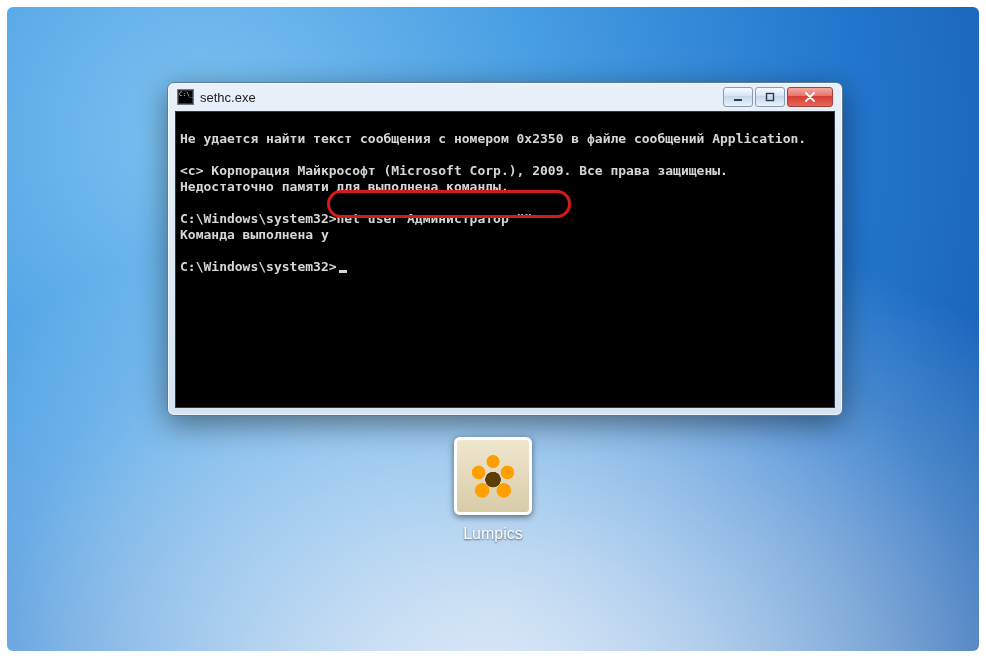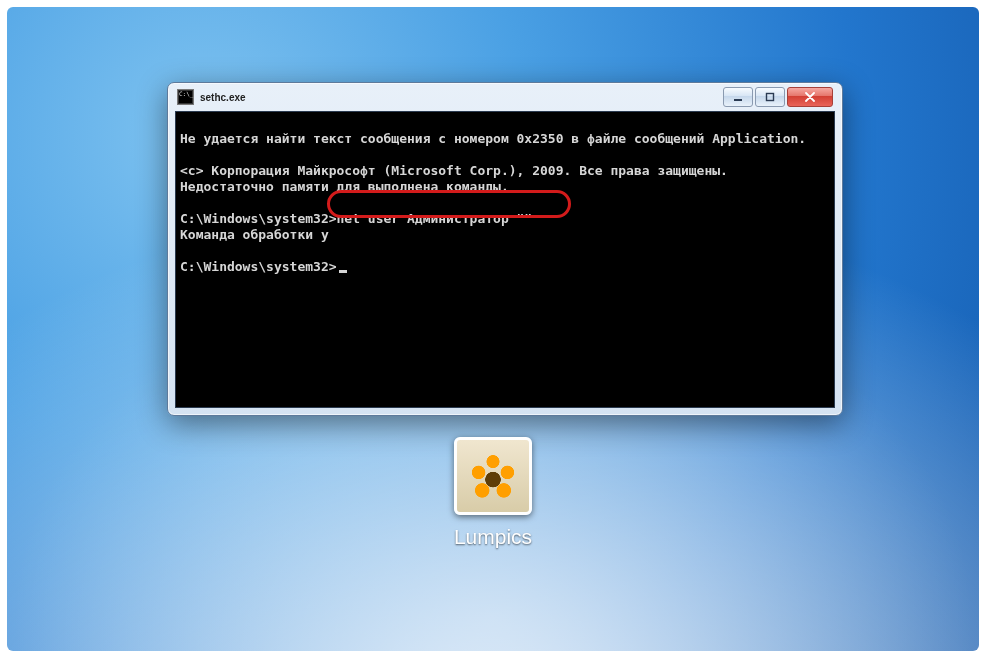--- a/index.html
+++ b/index.html
@@ -32,21 +32,21 @@
     position:absolute;
     top:430px;left:0;right:0;
     display:flex;
     gap:90px;
     justify-content:center;
   }
   .account{
     display:flex;flex-direction:column;align-items:center;
     gap:10px;
     color:#fff;
-    font-size:21px;
+    font-size:16px;
     text-shadow:0 1px 2px rgba(0,0,0,0.6);
     cursor:pointer;
   }
   .avatar{
     width:72px;height:72px;
     border:3px solid #fff;
     border-radius:6px;
     box-shadow:0 2px 6px rgba(0,0,0,0.5);
     overflow:hidden;
     display:flex;align-items:center;justify-content:center;
@@ -89,21 +89,21 @@
     background:linear-gradient(#e8f0f9,#d5e3f2);
     border:1px solid #5e7a9b;
     box-shadow:0 8px 30px rgba(0,0,0,0.45), inset 0 0 0 1px rgba(255,255,255,0.6);
     padding:0 7px 7px 7px;
   }
   .titlebar{
     height:28px;
     display:flex;align-items:center;
     gap:6px;
     padding:0 2px;
-    font-size:10px;color:#222;font-weight:bold;
+    font-size:13px;color:#222;
   }
   .app-ico{
     width:15px;height:14px;
     background:#000;
     border:1px solid #777;
     position:relative;
     box-shadow:inset 0 0 0 1px #333;
   }
   .app-ico::before{
     content:"C:\\_";
@@ -184,21 +184,21 @@
       </div>
     </div>
 
     <div class="term">
 <span class="line">Не удается найти текст сообщения с номером 0x2350 в файле сообщений Application.</span>
 <span class="line"></span>
 <span class="line">&lt;c&gt; Корпорация Майкрософт (Microsoft Corp.), 2009. Все права защищены.</span>
 <span class="line">Недостаточно памяти для выполнена команды.</span>
 <span class="line"></span>
 <span class="line">C:\Windows\system32&gt;net user Администратор ""</span>
-<span class="line">Команда обработки у</span>
+<span class="line">Команда выполнена у</span>
 <span class="line"></span>
 <span class="line"><span>C:\Windows\system32&gt;</span><span class="cursor"></span></span>
 
       <div class="highlight-ring" style="left:151px;top:78px;width:238px;height:22px;"></div>
     </div>
   </div>
 
   <div class="account-row">
     <div class="account">
       <div class="avatar flower"></div>

